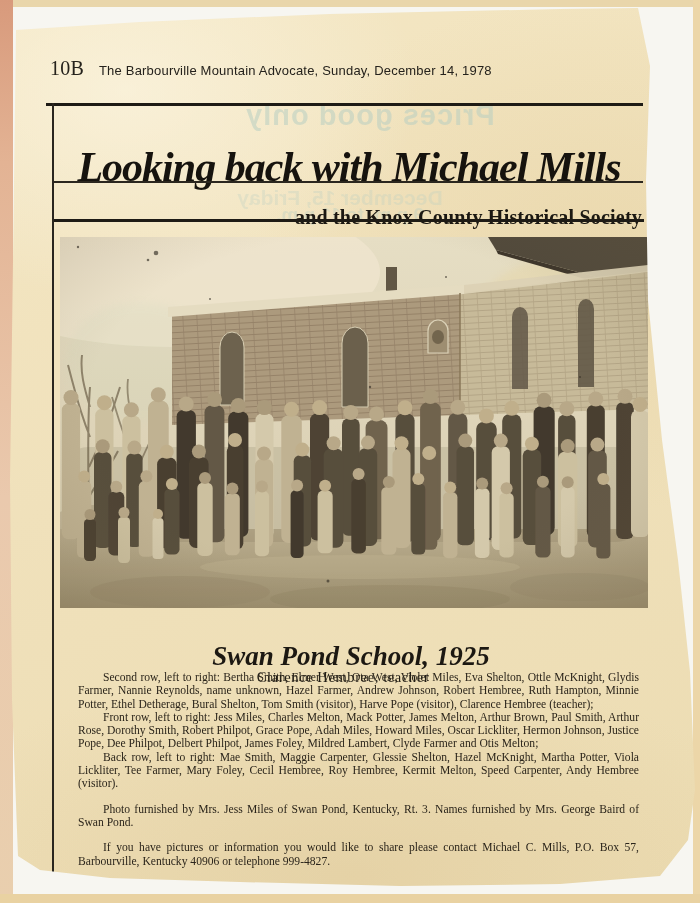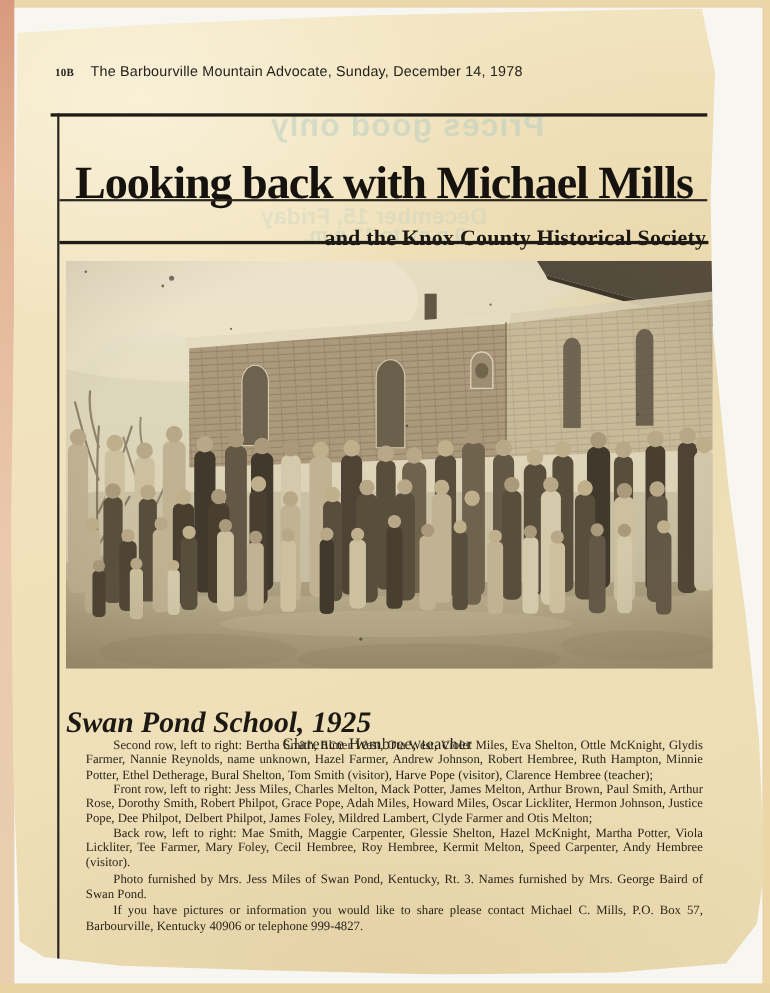--- a/index.html
+++ b/index.html
@@ -35,45 +35,45 @@
     position:absolute;transform:scaleX(-1);
     font-family:"Liberation Sans", sans-serif;font-weight:bold;
     color:#b9cfc2;white-space:nowrap;text-align:center;
   }
   #ghost-top{left:170px;top:99px;width:400px;font-size:29px;letter-spacing:1px;opacity:.55}
   #ghost-mid{left:160px;top:186px;width:360px;font-size:21px;opacity:.30}
   #ghost-low{left:180px;top:204px;width:340px;font-size:19px;opacity:.38}
 
   #masthead-row{left:50px;top:57px;font-family:"Liberation Sans",sans-serif;
     font-size:13px;color:#25221c;letter-spacing:.2px;white-space:nowrap}
-  #page-number{font-family:"Liberation Serif",serif;font-weight:bold;font-size:10px;margin-right:15px}
+  #page-number{font-family:"Liberation Serif",serif;font-weight:normal;font-size:20px;margin-right:15px}
 
   .rule{background:#1e1b15}
   #frame-rule-top{left:46px;top:103px;width:597px;height:3px}
   #frame-rule-left{left:52px;top:103px;width:2px;height:774px;background:#2a261f}
   #rule-under-headline{left:54px;top:181px;width:589px;height:2px;background:#2b271f}
   #rule-under-subhead{left:54px;top:219px;width:590px;height:3px}
 
   #headline{left:56px;top:114px;width:586px;text-align:center;
-    font-weight:bold;font-size:42px;line-height:1.2;
+    font-style:italic;font-weight:bold;font-size:42px;line-height:1.2;
     color:#16130e;letter-spacing:-1px}
   #subheadline{left:54px;top:189px;width:588px;text-align:right;
     font-weight:bold;font-size:20px;color:#1b1812;letter-spacing:.2px}
 
   #photo{left:60px;top:237px;width:588px;height:371px;overflow:hidden}
 
-  #caption-title{left:60px;top:614px;width:582px;text-align:left;
+  #caption-title{left:60px;top:614px;width:582px;text-align:center;
     font-style:italic;font-weight:bold;font-size:27px;color:#1c1812}
   #caption-teacher{left:52px;top:650px;width:582px;text-align:center;
     font-weight:normal;font-size:14.5px;color:#221e16;letter-spacing:.6px}
 
   #body-copy{left:78px;top:671px;width:561px;font-size:11.6px;line-height:13.3px;
     text-align:justify;color:#2b251b}
   #body-copy p{margin:0;text-indent:25px}
-  #body-copy p.spaced{margin-top:2px}
+  #body-copy p.spaced{margin-top:12px}
 </style>
 </head>
 <body>
 
 <div id="scan">
   <div class="edge" id="edge-top"></div>
   <div class="edge" id="edge-left"></div>
   <div class="edge" id="edge-right"></div>
   <div class="edge" id="edge-bottom"></div>
 

